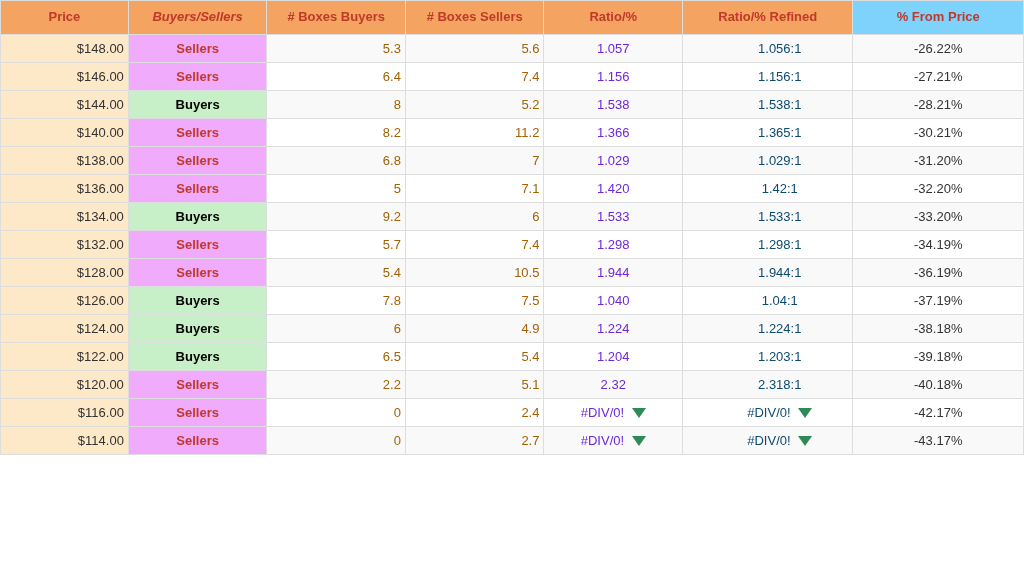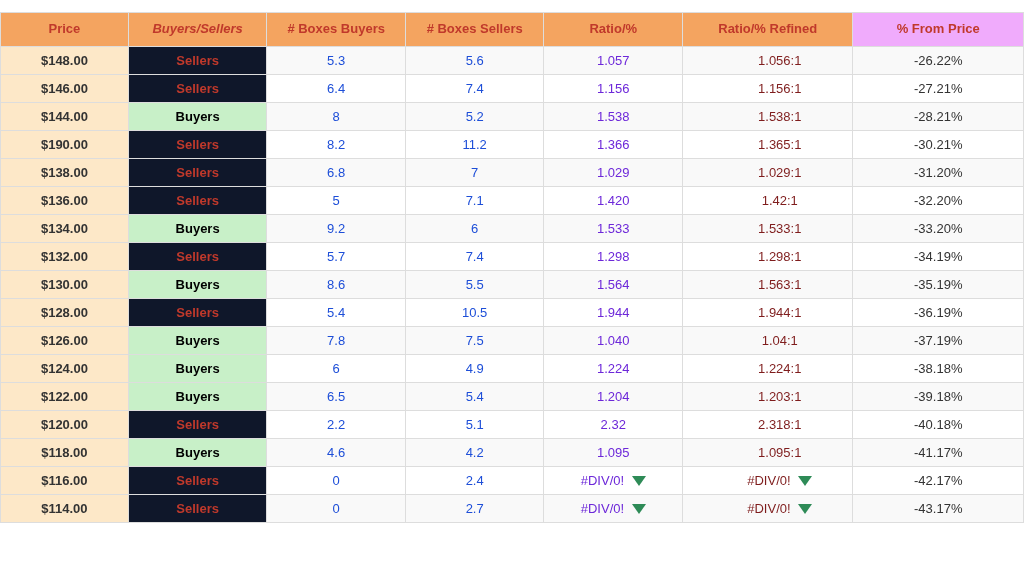--- a/index.html
+++ b/index.html
@@ -7,73 +7,74 @@
       font-family: Arial, sans-serif;
       font-size: 13px;
       background: #fff;
       width: 1024px;
       min-height: 575px;
     }
     table {
       width: 100%;
       border-collapse: collapse;
       table-layout: fixed;
-      margin-top: 12px;
     }
     th {
       background-color: #f4a460;
       color: #c0392b;
       font-weight: bold;
       text-align: center;
       padding: 8px 4px;
       border: 1px solid #ddd;
       vertical-align: middle;
       line-height: 1.3;
     }
     th.last-col {
-      background-color: #f0abfc;
+      background-color: #7dd3fc;
       color: #c0392b;
     }
     td {
       text-align: center;
       padding: 6px 4px;
       border: 1px solid #ddd;
       vertical-align: middle;
     }
     td.price-col {
       background-color: #fde8c8;
-      font-weight: bold;
+      font-weight: normal;
       color: #333;
+      text-align: right;
     }
     td.buyers {
       background-color: #c8f0c8;
       color: #000000;
       font-weight: bold;
     }
     td.sellers {
-      background-color: #0f172a;
+      background-color: #f0abfc;
       color: #c0392b;
       font-weight: bold;
     }
     td.ratio-col {
       background-color: #fff;
       color: #6d28d9;
     }
     td.ratio-refined-col {
       background-color: #fff;
-      color: #7f1d1d;
+      color: #0c4a6e;
       padding-left: 28px;
     }
     td.from-price-col {
       background-color: #fff;
       color: #333;
     }
     td.boxes-col {
       background-color: #fff;
-      color: #1d4ed8;
+      color: #a16207;
+      text-align: right;
     }
     .triangle-indicator {
       display: inline-block;
       width: 0;
       height: 0;
       border-left: 7px solid transparent;
       border-right: 7px solid transparent;
       border-top: 10px solid #2e8b57;
       margin-left: 4px;
       vertical-align: middle;
@@ -135,21 +136,21 @@
       <tr>
         <td class="price-col">$144.00</td>
         <td class="buyers">Buyers</td>
         <td class="boxes-col">8</td>
         <td class="boxes-col">5.2</td>
         <td class="ratio-col">1.538</td>
         <td class="ratio-refined-col">1.538:1</td>
         <td class="from-price-col">-28.21%</td>
       </tr>
       <tr>
-        <td class="price-col">$190.00</td>
+        <td class="price-col">$140.00</td>
         <td class="sellers">Sellers</td>
         <td class="boxes-col">8.2</td>
         <td class="boxes-col">11.2</td>
         <td class="ratio-col">1.366</td>
         <td class="ratio-refined-col">1.365:1</td>
         <td class="from-price-col">-30.21%</td>
       </tr>
       <tr>
         <td class="price-col">$138.00</td>
         <td class="sellers">Sellers</td>
@@ -180,29 +181,20 @@
       <tr>
         <td class="price-col">$132.00</td>
         <td class="sellers">Sellers</td>
         <td class="boxes-col">5.7</td>
         <td class="boxes-col">7.4</td>
         <td class="ratio-col">1.298</td>
         <td class="ratio-refined-col">1.298:1</td>
         <td class="from-price-col">-34.19%</td>
       </tr>
       <tr>
-        <td class="price-col">$130.00</td>
-        <td class="buyers">Buyers</td>
-        <td class="boxes-col">8.6</td>
-        <td class="boxes-col">5.5</td>
-        <td class="ratio-col">1.564</td>
-        <td class="ratio-refined-col">1.563:1</td>
-        <td class="from-price-col">-35.19%</td>
-      </tr>
-      <tr>
         <td class="price-col">$128.00</td>
         <td class="sellers">Sellers</td>
         <td class="boxes-col">5.4</td>
         <td class="boxes-col">10.5</td>
         <td class="ratio-col">1.944</td>
         <td class="ratio-refined-col">1.944:1</td>
         <td class="from-price-col">-36.19%</td>
       </tr>
       <tr>
         <td class="price-col">$126.00</td>
@@ -234,29 +226,20 @@
       <tr>
         <td class="price-col">$120.00</td>
         <td class="sellers">Sellers</td>
         <td class="boxes-col">2.2</td>
         <td class="boxes-col">5.1</td>
         <td class="ratio-col">2.32</td>
         <td class="ratio-refined-col">2.318:1</td>
         <td class="from-price-col">-40.18%</td>
       </tr>
       <tr>
-        <td class="price-col">$118.00</td>
-        <td class="buyers">Buyers</td>
-        <td class="boxes-col">4.6</td>
-        <td class="boxes-col">4.2</td>
-        <td class="ratio-col">1.095</td>
-        <td class="ratio-refined-col">1.095:1</td>
-        <td class="from-price-col">-41.17%</td>
-      </tr>
-      <tr>
         <td class="price-col">$116.00</td>
         <td class="sellers">Sellers</td>
         <td class="boxes-col">0</td>
         <td class="boxes-col">2.4</td>
         <td class="ratio-col">#DIV/0! <span class="triangle-indicator"></span></td>
         <td class="ratio-refined-col">#DIV/0! <span class="triangle-indicator"></span></td>
         <td class="from-price-col">-42.17%</td>
       </tr>
       <tr>
         <td class="price-col">$114.00</td>

